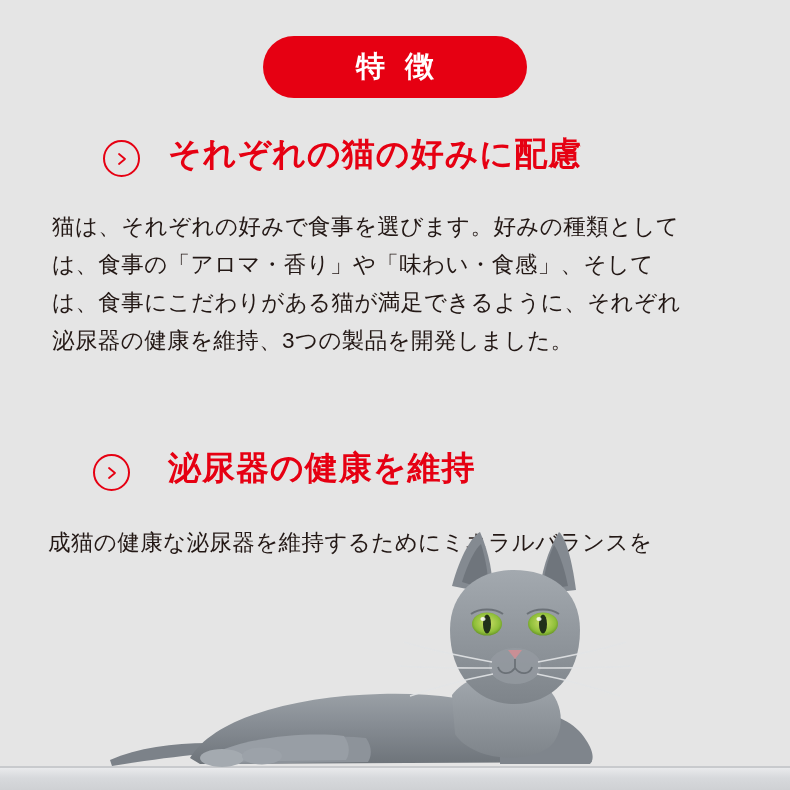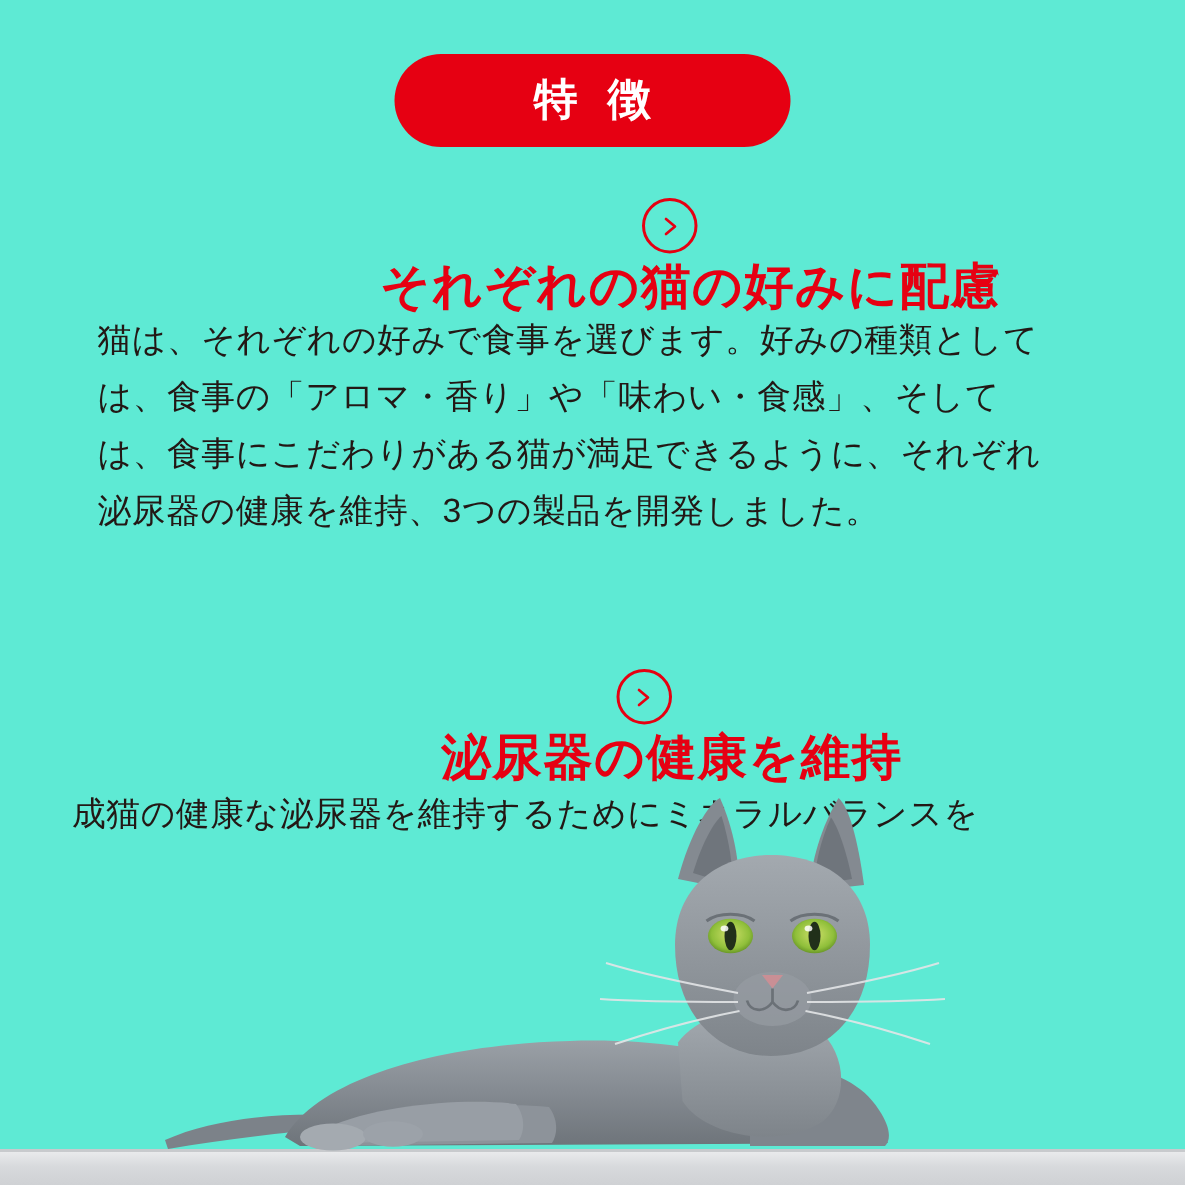--- a/index.html
+++ b/index.html
@@ -11,21 +11,21 @@
     height: 790px;
     background: #ffffff;
     font-family: "Liberation Sans", "DejaVu Sans", sans-serif;
     overflow: hidden;
     position: relative;
   }
   .page {
     position: relative;
     width: 790px;
     height: 790px;
-    background: #5eead4;
+    background: #e5e5e5;
     overflow: hidden;
   }
 
   
   .title-pill-wrap {
     position: absolute;
     top: 36px;
     left: 0;
     width: 790px;
     display: flex;
@@ -51,25 +51,24 @@
   .section {
     position: absolute;
     left: 0;
     width: 790px;
   }
   .section-1 { top: 132px; }
   .section-2 { top: 446px; }
 
   .heading-row {
     display: flex;
-    align-items: center;
-    flex-direction: column;
+    align-items: flex-end;
   }
   .heading-row.sec1 { padding-left: 103px; }
-  .heading-row.sec2 { padding-left: 68px; }
+  .heading-row.sec2 { padding-left: 93px; }
 
   .chevron-circle {
     width: 37px;
     height: 37px;
     border: 2px solid #e60012;
     border-radius: 50%;
     box-sizing: border-box;
     display: flex;
     align-items: center;
     justify-content: center;
@@ -90,21 +89,21 @@
   
   .body-text {
     color: #231815;
     font-size: 22.5px;
     line-height: 38px;
     letter-spacing: 0.4px;
   }
   .body-1 {
     position: absolute;
     top: 208px;
-    left: 65px;
+    left: 52px;
     width: 706px;
   }
   .body-2 {
     position: absolute;
     top: 524px;
     left: 48px;
     width: 706px;
   }
   .body-text p {
     margin: 0;

